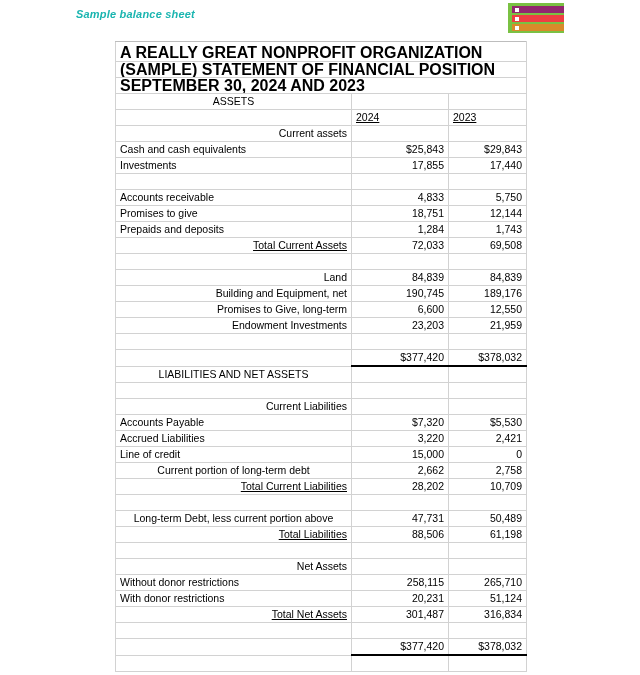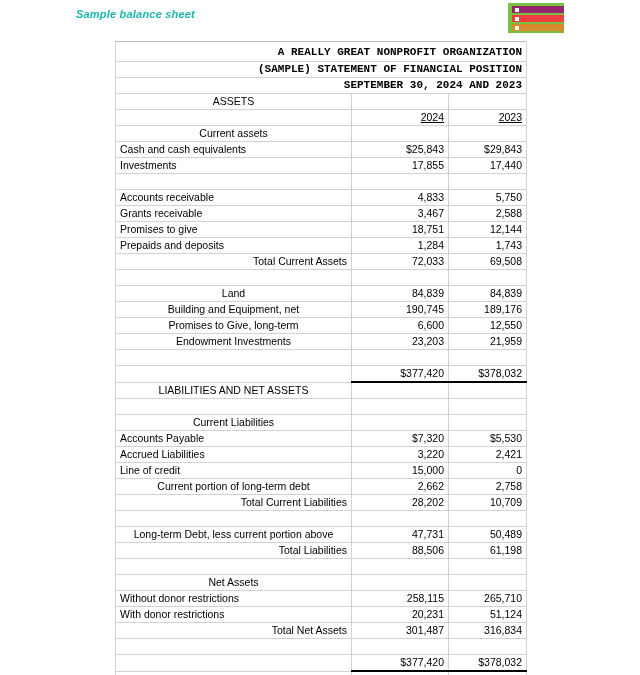--- a/index.html
+++ b/index.html
@@ -86,54 +86,53 @@
   col.c-2024  { width: 97px; }
   col.c-2023  { width: 78px; }
 
   
   table.statement {
     border: 1px solid #bdbdbd;
   }
 
   
   td.title-cell {
-    text-align: right;
+    text-align: left;
     font-weight: bold;
-    font-size: 11px;
+    font-size: 16px;
     height: 16px;
     line-height: 16px;
     border-left: 1px solid #bdbdbd;
     border-right: 1px solid #bdbdbd;
     border-top: none;
     border-bottom: none;
-    font-family: Liberation Mono, monospace;
   }
   td.title-cell.first { border-top: 1px solid #bdbdbd; padding-top: 2px; height: 17px;}
   td.title-cell.last  { border-bottom: 1px solid #d2d2d2; margin-top: 13px; }
 
   
   td.section-head {
     text-align: center;
     font-weight: normal;
   }
   td.section-head span {
   }
 
   
   td.year-head {
-    text-align: right;
+    text-align: left;
     font-weight: normal;
   }
   td.year-head span { text-decoration: underline; }
 
   
   .num      { text-align: right; }
-  .lbl-0    { text-align: center;  padding-left: 5px; }
+  .lbl-0    { text-align: right;  padding-left: 5px; }
   .lbl-1    { text-align: left;  padding-left: 14px; }
-  .lbl-r    { text-align: right; padding-right: 7px; }
+  .lbl-r    { text-align: right; padding-right: 7px; text-decoration: underline; }
   .lbl-c    { text-align: center; }
 
   
   .rule-top    { border-top: 1.6px solid #000000 !important; }
   .rule-bottom { border-bottom: 2.2px solid #000000 !important; }
 </style>
 </head>
 <body>
 
 <div class="page-title">Sample balance sheet</div>
@@ -207,25 +206,20 @@
           <td class="lbl-0"></td>
           <td class="num"></td>
           <td class="num"></td>
         </tr>
         <tr>
           <td class="lbl-1">Accounts receivable</td>
           <td class="num">4,833</td>
           <td class="num">5,750</td>
         </tr>
         <tr>
-          <td class="lbl-1">Grants receivable</td>
-          <td class="num">3,467</td>
-          <td class="num">2,588</td>
-        </tr>
-        <tr>
           <td class="lbl-1">Promises to give</td>
           <td class="num">18,751</td>
           <td class="num">12,144</td>
         </tr>
         <tr>
           <td class="lbl-1">Prepaids and deposits</td>
           <td class="num">1,284</td>
           <td class="num">1,743</td>
         </tr>
         <tr>

